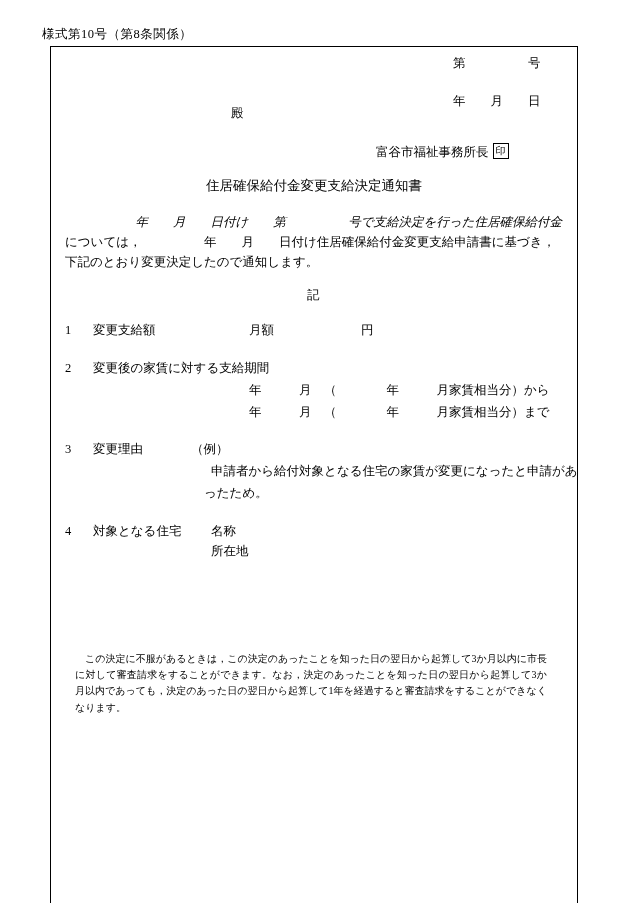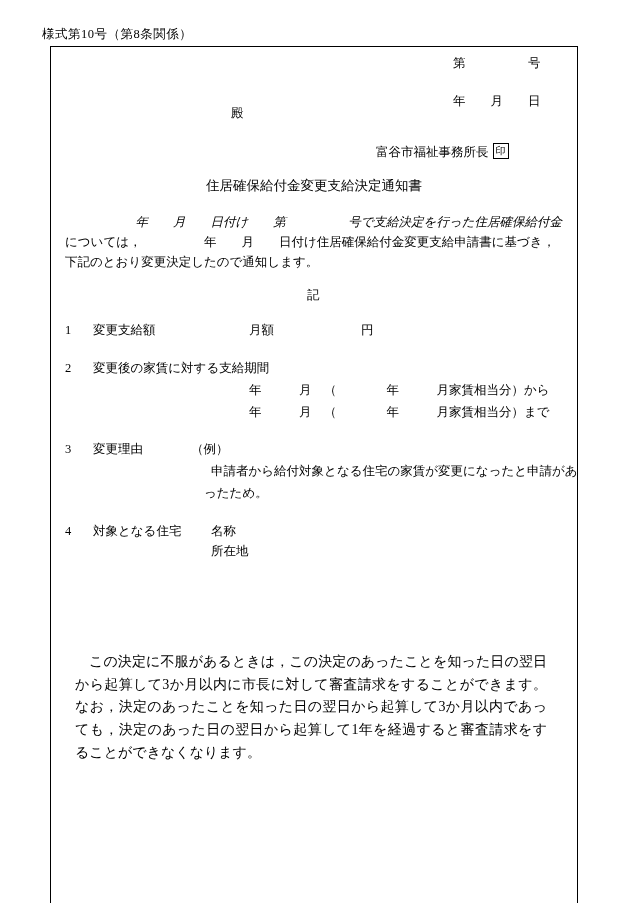--- a/index.html
+++ b/index.html
@@ -53,21 +53,21 @@
     line-height: 1.0;
   }
   .body-para {
     position: absolute;
     font-size: 12.5px;
     line-height: 1.55;
     white-space: nowrap;
   }
   .notice {
     position: absolute;
-    font-size: 14px;
+    font-size: 10px;
     line-height: 1.62;
     width: 472px;
     text-align: justify;
     text-justify: inter-ideograph;
   }
   .seal {
     display: inline-block;
     border: 1px solid #000000;
     font-size: 10px;
     line-height: 1;

